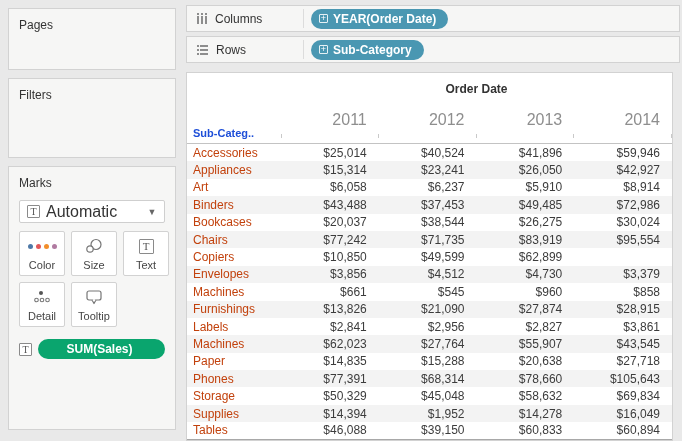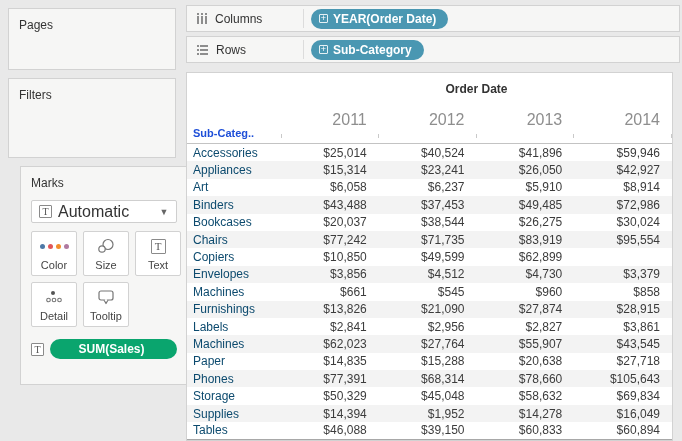--- a/index.html
+++ b/index.html
@@ -3,21 +3,21 @@
 <meta charset="utf-8">
 <style>
   * { margin:0; padding:0; box-sizing:border-box; }
   html,body { width:682px; height:441px; }
   body { font-family:"Liberation Sans",sans-serif; background:#e9e9e9; position:relative; overflow:hidden; }
 
   
   .panel { position:absolute; left:8px; width:168px; background:#f6f6f5; border:1px solid #d2d2d2; }
   .panel-pages   { top:8px;   height:62px; }
   .panel-filters { top:78px;  height:80px; }
-  .panel-marks   { top:166px; height:219px;margin-left:12px; }
+  .panel-marks   { top:166px; height:264px; }
   .panel-title { font-size:12px; color:#333; padding:9px 0 0 10px; }
 
   .dropdown { display:flex; align-items:center; gap:6px; margin:10px 10px 0 10px; height:23px;
               background:#fff; border:1px solid #cfcfcf; border-radius:2px; padding:0 2px 0 7px; cursor:default; }
   .dropdown .dd-label { font-size:16px; color:#333; }
   .dd-arrow { margin-left:auto; width:20px; text-align:center; color:#666; font-size:9px; }
 
   .boxT { display:inline-block; width:13px; height:13px; border:1px solid #8a8a8a; border-radius:1px;
           font-family:"Liberation Serif",serif; font-size:10px; line-height:11px; text-align:center; color:#555; background:#fff; flex:0 0 auto; }
 
@@ -60,21 +60,21 @@
   .viz-title-row { padding-top:9px; }
   .viz-title { grid-column:2 / 6; text-align:center; font-size:12px; font-weight:bold; color:#333; }
   .header-row { border-bottom:1px solid #c3c3c3; padding-top:5px; }
   .corner-label { font-size:11px; font-weight:bold; color:#1d4ed8; padding:0 0 4px 6px;margin-top:26px; }
   .year-cell { font-size:16px; color:#8e8e8e; text-align:right; padding:0 12px 4px 0; position:relative; }
   .year-cell::after { content:""; position:absolute; right:0; bottom:-5px; width:1px; height:4px; background:#c9c9c9; }
   .year-cell.first::before { content:""; position:absolute; left:0; bottom:-5px; width:1px; height:4px; background:#c9c9c9; }
   .tbody .grid-row { height:17.4px; }
   .tbody .grid-row:nth-child(even) { background:#f3f3f3; }
   .tbody .grid-row:last-child { border-bottom:1px solid #a8a8a8; }
-  .row-label { font-size:12px; color:#0c4a6e; padding-left:6px; white-space:nowrap; }
+  .row-label { font-size:12px; color:#c2410c; padding-left:6px; white-space:nowrap; }
   .cell-value { font-size:12px; color:#3c3c3c; text-align:right; padding-right:12px; white-space:nowrap; }
 </style>
 </head>
 <body>
 
 <div class="panel panel-pages">
   <div class="panel-title">Pages</div>
 </div>
 
 <div class="panel panel-filters">

